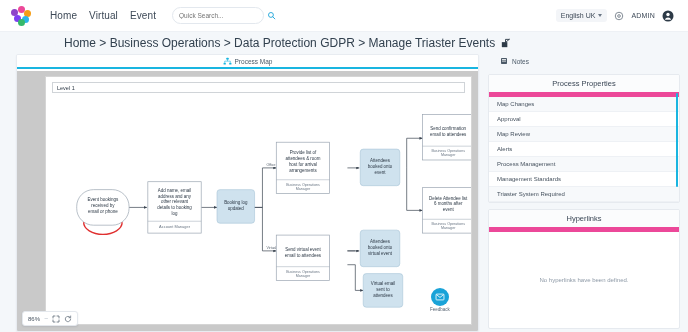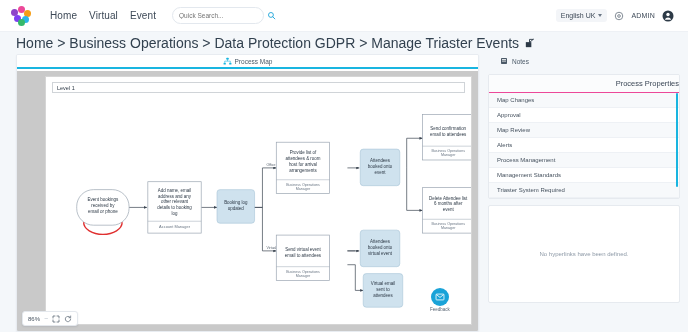--- a/index.html
+++ b/index.html
@@ -63,21 +63,21 @@
            border-right: 2.5px solid transparent; border-top: 3px solid #6b7785; }
   .gear-ic { width: 10px; height: 10px; }
   .adminlabel { font-size: 7px; color: #3d4957; letter-spacing: .2px; }
   .avatar-ic { width: 12px; height: 12px; }
 
   
   .crumbbar {
     height: 22px; display: flex; align-items: center;
     padding: 0 0 0 16px; gap: 5px;
   }
-  .crumb { font-size: 14px; color: #32414f; white-space: nowrap; }
+  .crumb { font-size: 12px; color: #32414f; white-space: nowrap; margin-left: 48px; }
   .share-ic { width: 11px; height: 11px; }
 
   
   .body {
     display: flex; gap: 0;
     padding: 0 8px 0 16px;
     height: 278px;
   }
 
   
@@ -154,23 +154,23 @@
     padding: 2px 0 2px 12px; height: 14px;
   }
   .notesrow span { font-size: 6.5px; color: #4b5a68; }
   .note-ic { width: 8px; height: 8px; }
 
   .panel {
     background: #fff; border: 1px solid #e6eaef; border-radius: 2px;
     position: relative; overflow: hidden;
   }
   .panelhdr {
-    text-align: right; font-size: 7.5px; color: #3b4756;
+    text-align: center; font-size: 7.5px; color: #3b4756;
     padding: 4px 0; background: #fbfcfd;
-    border-bottom: 1px solid #ec4899;
+    border-bottom: 5px solid #ec4899;
   }
   .proprow {
     font-size: 6px; color: #46525f;
     padding: 4px 0 4px 8px;
     border-bottom: 1px solid #eef1f5;
     cursor: pointer;
     background: #fff;
   }
   .proprow:nth-child(odd) { background: #f7f9fb; }
   .propscroll {
@@ -433,19 +433,20 @@
         <div class="proprow">Map Review</div>
         <div class="proprow">Alerts</div>
         <div class="proprow">Process Management</div>
         <div class="proprow">Management Standards</div>
         <div class="proprow">Triaster System Required</div>
       </div>
       <div class="propscroll"></div>
     </div>
 
     <div class="panel">
+      <div class="panelhdr">Hyperlinks</div>
       <div class="hyperbody">
         <span>No hyperlinks have been defined.</span>
       </div>
     </div>
 
   </div>
 </div>
 
 </body></html>

